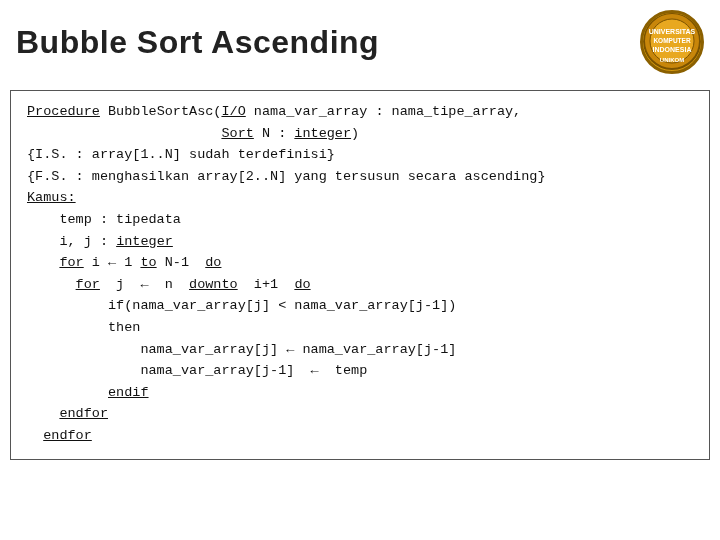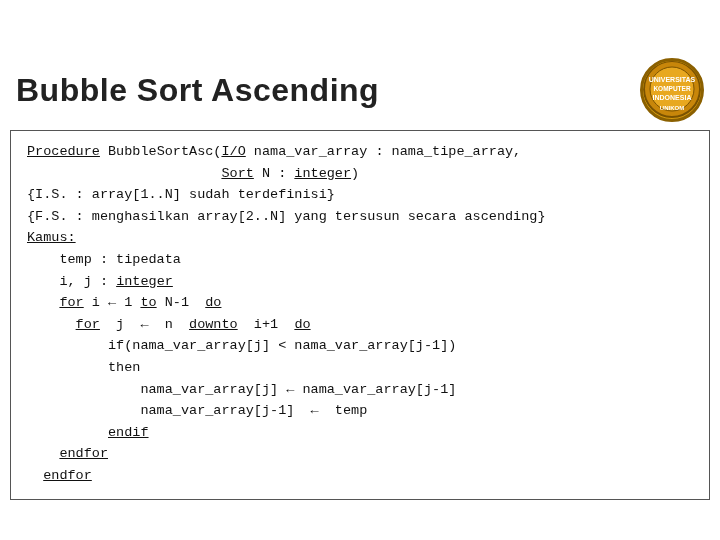--- a/index.html
+++ b/index.html
@@ -11,21 +11,20 @@
       font-family: Arial, sans-serif;
       overflow: hidden;
     }
 
     .header {
       background: #ffffff;
       padding: 10px 16px 8px 16px;
       display: flex;
       align-items: center;
       justify-content: space-between;
-      margin-top: 48px;
     }
 
     .title {
       font-size: 32px;
       font-weight: bold;
       color: #222222;
       letter-spacing: 0.5px;
     }
 
     .logo-circle {
@@ -48,21 +47,21 @@
     }
 
     .logo-inner {
       font-size: 6px;
       font-weight: bold;
       color: #fff;
       text-align: center;
     }
 
     .content-box {
-      margin: 0 10px;
+      margin: 8px 10px;
       border: 1.5px solid #555;
       padding: 10px 16px 12px 16px;
       font-family: 'Courier New', monospace;
       font-size: 13.5px;
       line-height: 1.6;
       color: #111;
       background: #fff;
     }
 
     .code-line {

